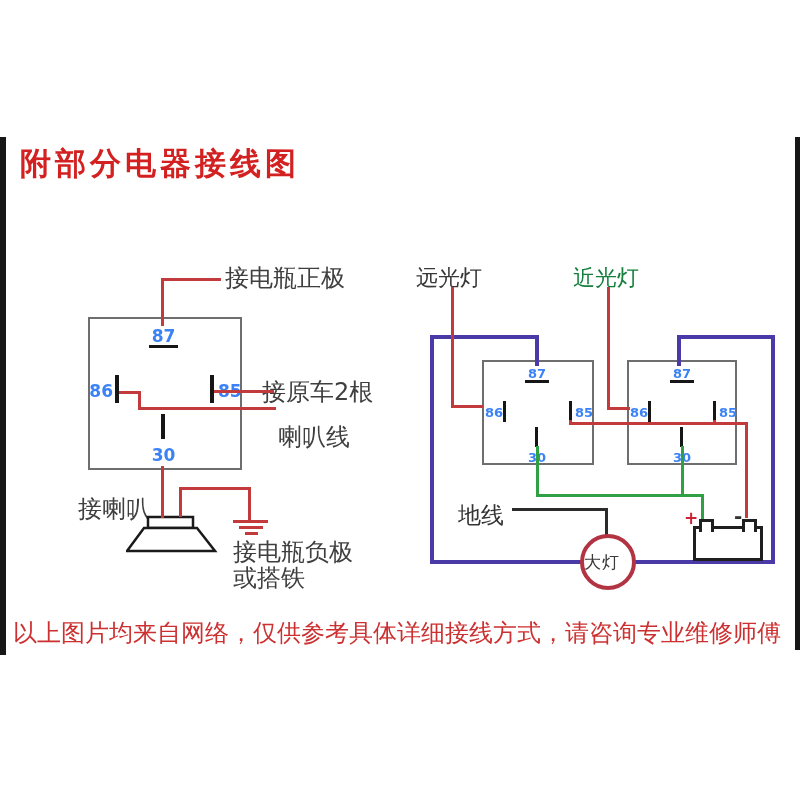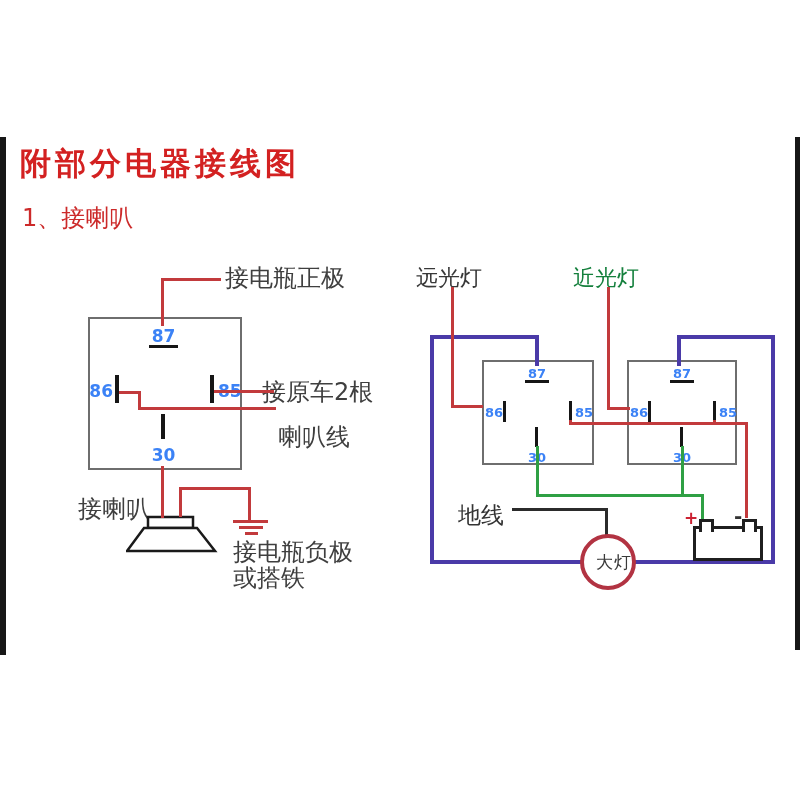--- a/index.html
+++ b/index.html
@@ -20,35 +20,34 @@
   .lbl{position:absolute;color:#3f3f3f;font-size:24px;line-height:26px;white-space:nowrap;}
   .relaybox{position:absolute;border:2px solid #6e6e6e;background:transparent;}
   .heading{position:absolute;color:#cc2a2a;font-size:24px;line-height:26px;white-space:nowrap;}
   .title{position:absolute;color:#d32121;font-size:31px;line-height:34px;font-weight:bold;letter-spacing:4px;white-space:nowrap;}
   .footer{position:absolute;color:#cc3030;font-size:24px;line-height:27px;white-space:nowrap;}
   .edgestrip{position:absolute;background:#171717;}
   .gline{position:absolute;background:#c23a3c;}
   .lamp{
     position:absolute;left:580px;top:534px;width:48px;height:48px;border:4px solid #b23342;
     border-radius:50%;background:#ffffff;z-index:6;color:#3a3a3a;font-size:17px;
-    display:flex;align-items:center;justify-content:flex-end;letter-spacing:1px;
+    display:flex;align-items:center;justify-content:flex-start;letter-spacing:1px;
   }
   .battbody{position:absolute;left:693px;top:526px;width:64px;height:29px;border:3px solid #1f1f1f;background:#ffffff;z-index:5;}
   .battbump{position:absolute;width:9px;height:10px;border:3px solid #1f1f1f;border-bottom:none;background:#ffffff;z-index:6;}.z2{z-index:2}.z3{z-index:3}
 </style>
 </head>
 <body>
 
 <div class="page">
 
   <div class="edgestrip" style="left:0;top:137px;width:6px;height:518px;"></div>
   <div class="edgestrip" style="left:795px;top:137px;width:5px;height:513px;"></div>
 
   <div class="title" style="left:20px;top:146px;">附部分电器接线图</div>
-  <div class="heading" style="left:22px;top:205px;">1、接喇叭</div>
 
   <div>
 
     <div class="relaybox" style="left:88px;top:317px;width:150px;height:149px;"></div>
 
     <div class="pin pin-l" style="left:150px;top:328px;width:27px;text-align:center;">87</div>
     <div class="tick" style="left:149px;top:345px;width:29px;height:3px;"></div>
 
     <div class="pin pin-l" style="left:88px;top:383px;width:25px;text-align:right;">86</div>
     <div class="tick" style="left:115px;top:375px;width:4px;height:28px;"></div>
@@ -152,14 +151,15 @@
 
     <div>
       <div class="battbody"></div>
       <div class="battbump" style="left:699px;top:519px;"></div>
       <div class="battbump" style="left:742px;top:519px;"></div>
       <div class="abs" style="left:684px;top:508px;color:#cc2233;font-size:17px;font-weight:bold;z-index:7;">+</div>
       <div class="abs" style="left:734px;top:504px;color:#333333;font-size:20px;font-weight:bold;z-index:7;">-</div>
     </div>
   </div>
 
+  <div class="footer" style="left:13px;top:620px;">以上图片均来自网络，仅供参考具体详细接线方式，请咨询专业维修师傅</div>
 
 </div>
 
 </body></html>

